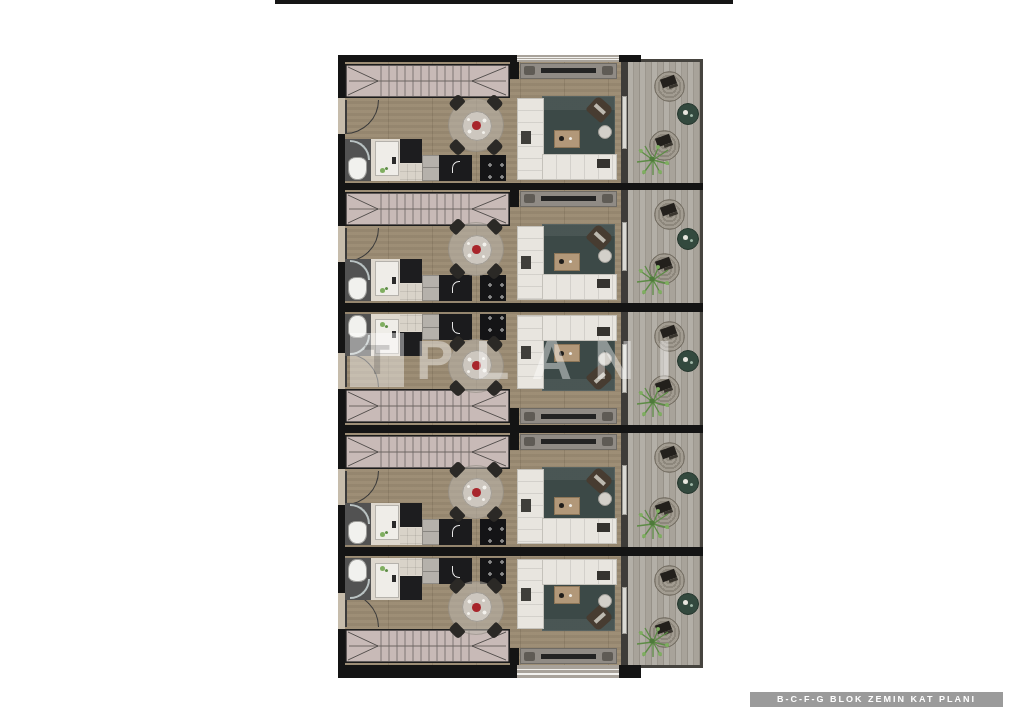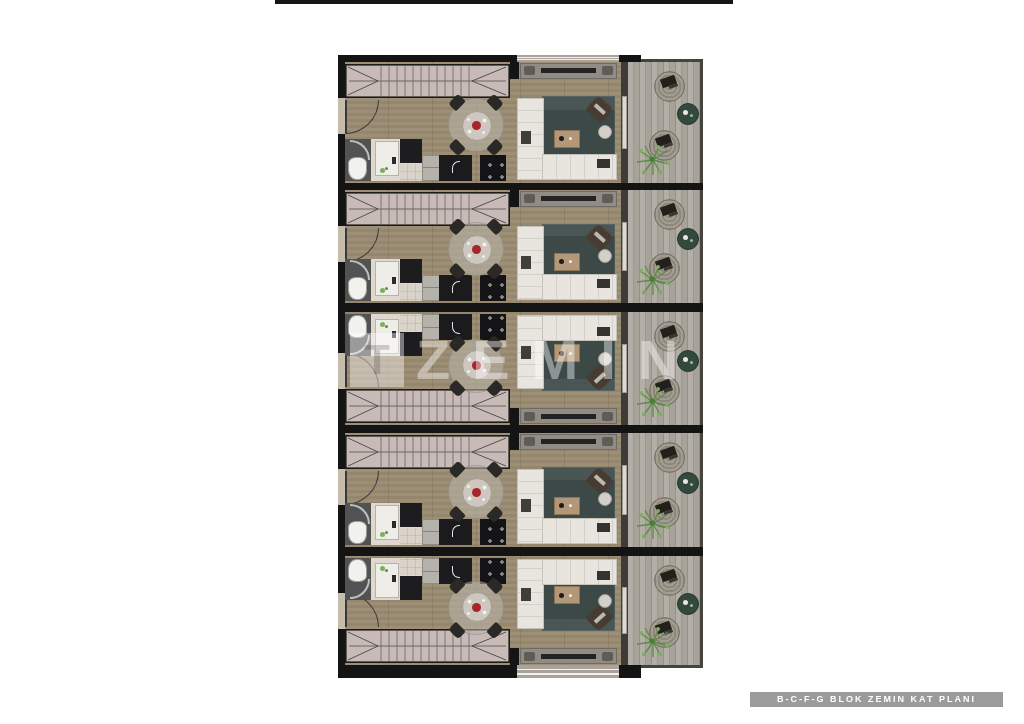--- a/index.html
+++ b/index.html
@@ -546,16 +546,16 @@
             <circle cx="17" cy="15" r="2.6" fill="#4e7a3a"></circle>
         </g>
       </svg>
       <div class="bedge"></div>
     </div>
   </div>
   </div>
 
 <div id="watermark" class="abs">
   <span id="wm-logo">T</span>
-  <span id="wm-text">ZEMIN</span>
+  <span id="wm-text">PLANI</span>
 </div>
 
 <div id="caption" class="abs">B-C-F-G BLOK ZEMIN KAT PLANI</div>
 
 </body></html>

